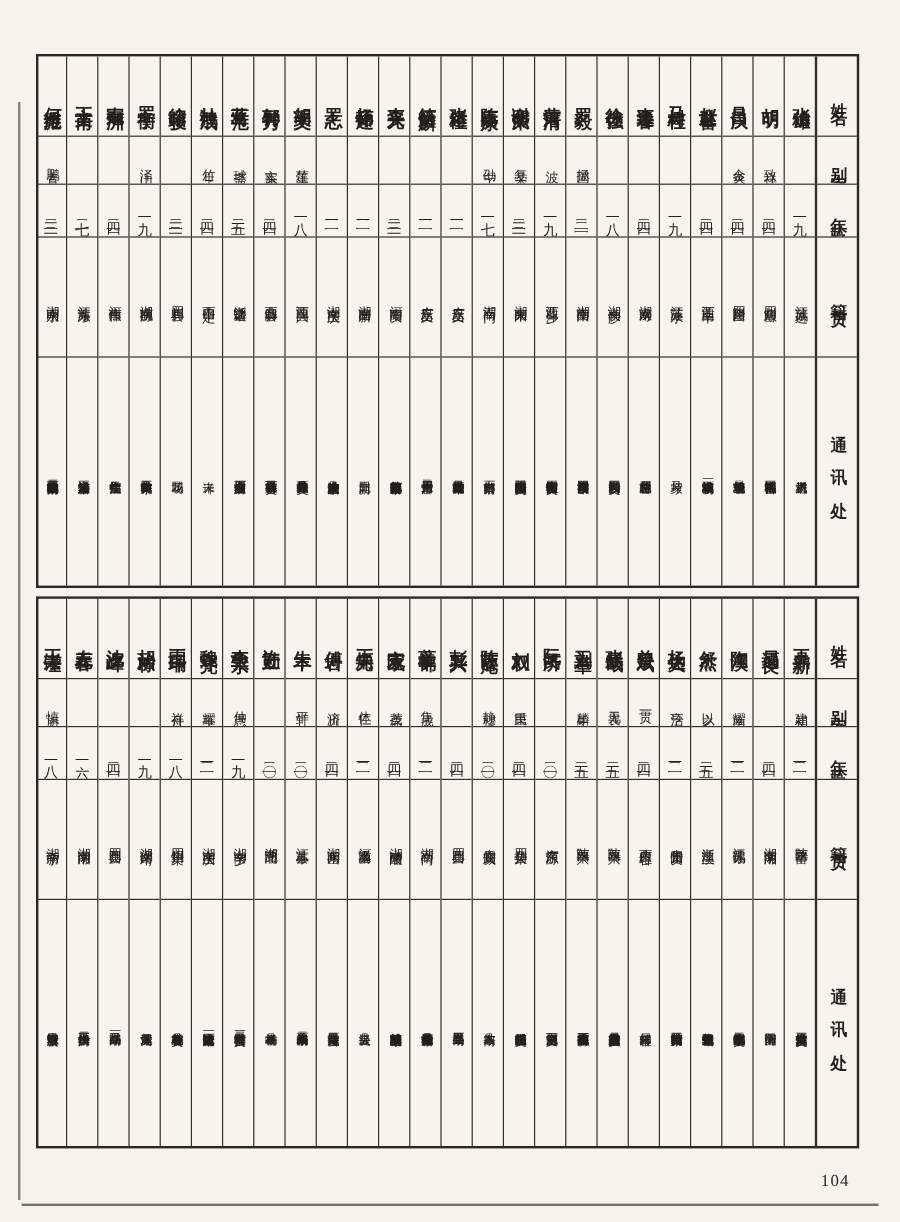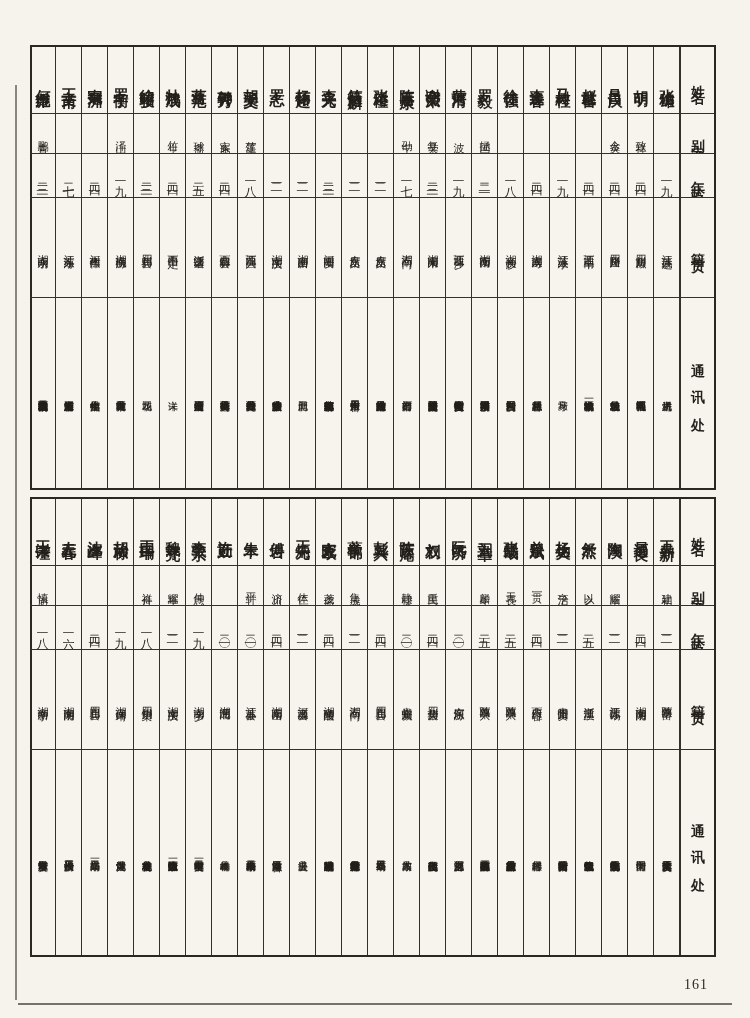--- a/index.html
+++ b/index.html
@@ -951,13 +951,13 @@
       </div>
       <div class="cell native">
         <span class="vtext">湖南新宁</span>
       </div>
       <div class="cell address">
         <span class="vtext">新宁冻江口李奇美号转</span>
       </div>
     </div>
   </div>
 
-<div class="page-number">161</div>
+<div class="page-number">104</div>
 
 </body></html>

